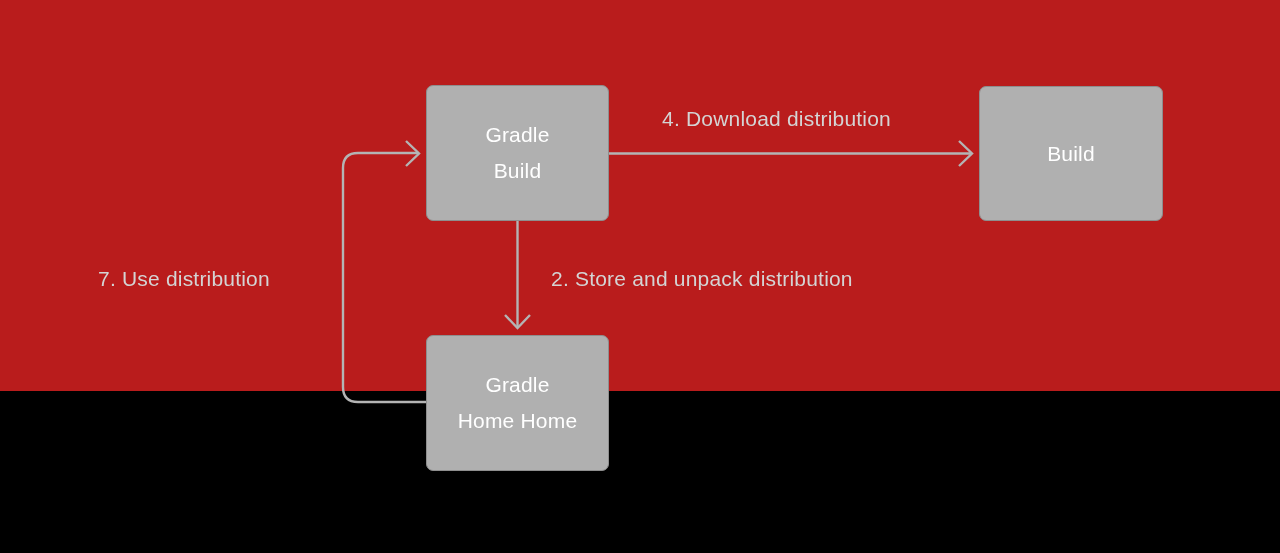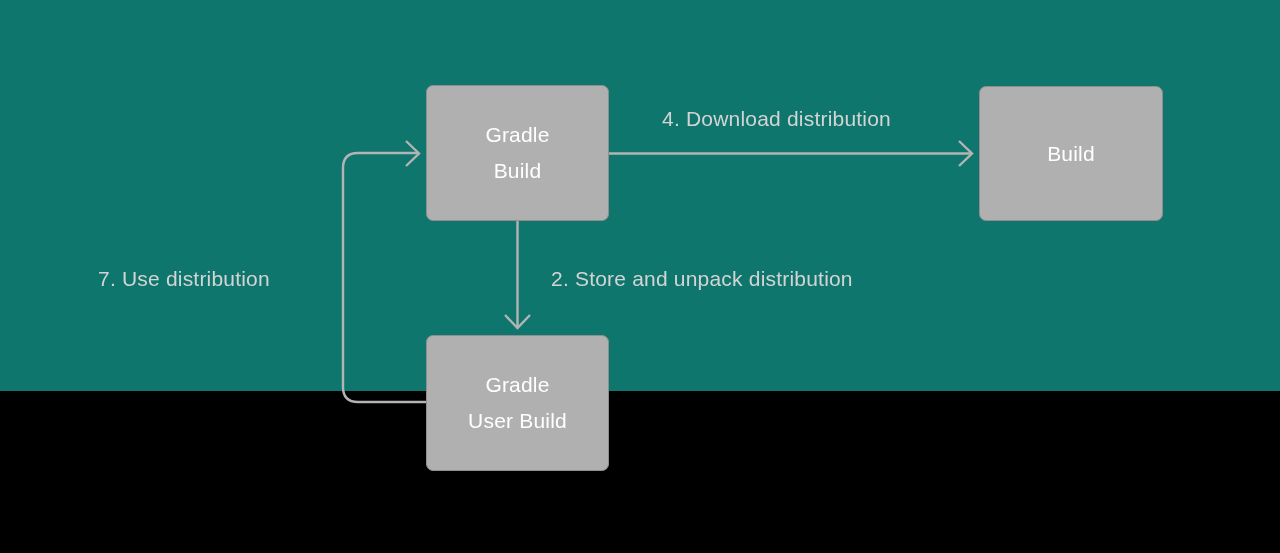--- a/index.html
+++ b/index.html
@@ -11,21 +11,21 @@
   body {
     width: 1280px;
     height: 553px;
     overflow: hidden;
     font-family: "Liberation Sans", sans-serif;
   }
   #diagram-root {
     position: relative;
     width: 1280px;
     height: 391px;
-    background: #0f766e;
+    background: #b91c1c;
   }
   #diagram-svg {
     position: absolute;
     left: 0;
     top: 0;
     width: 1280px;
     height: 553px;
   }
   .node-box {
     position: absolute;
@@ -118,21 +118,21 @@
     <span class="node-line">Gradle</span>
     <span class="node-line">Build</span>
   </div>
 
   <div id="node-server" class="node-box">
     <span class="node-line">Build</span>
   </div>
 
   <div id="node-gradle-user-home" class="node-box">
     <span class="node-line">Gradle</span>
-    <span class="node-line">User Build</span>
+    <span class="node-line">Home Home</span>
   </div>
 
   <div id="label-download-distribution" class="edge-label">4. Download distribution</div>
 
   <div id="label-store-unpack-distribution" class="edge-label">2. Store and unpack distribution</div>
 
   <div id="label-use-distribution" class="edge-label">7. Use distribution</div>
 
 </div>
 

